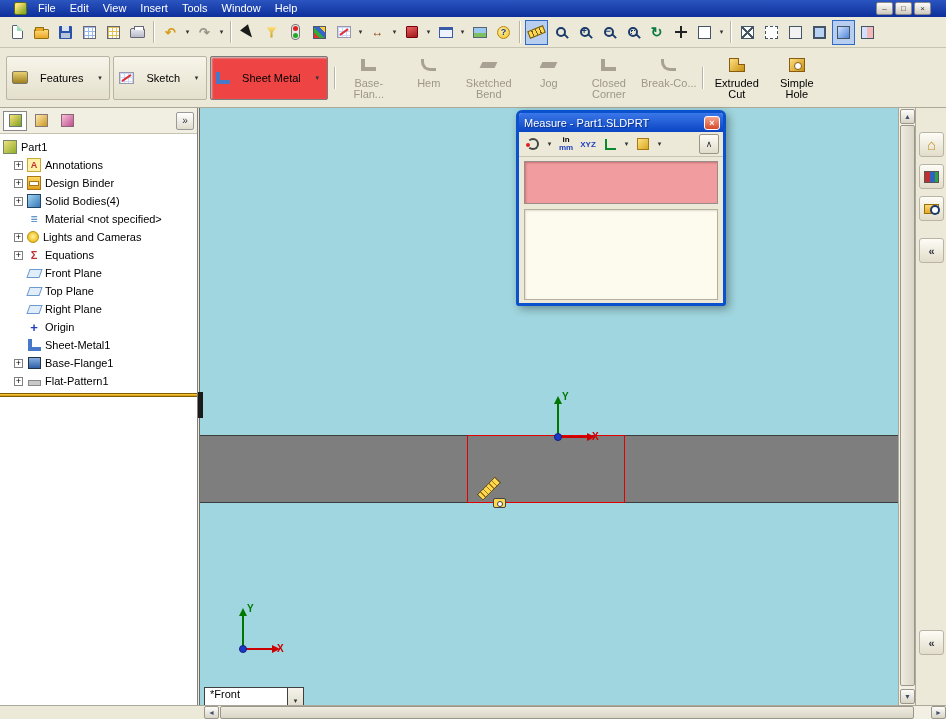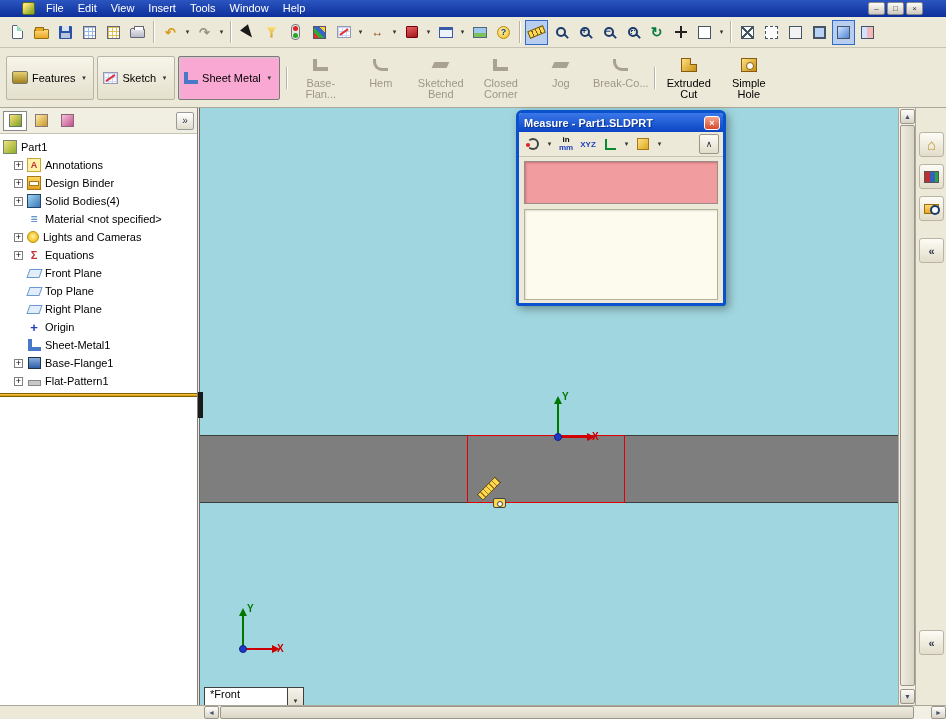--- a/index.html
+++ b/index.html
@@ -1,20 +1,20 @@
 <!DOCTYPE html>
 <html><head>
 <meta charset="utf-8">
 <style>
   *{box-sizing:border-box;margin:0;padding:0}
   html,body{width:946px;height:719px;overflow:hidden}
   body{font-family:"Liberation Sans",sans-serif;font-size:11px;background:#ECE9D8;position:relative;color:#000}
 
   
-  .menubar{position:absolute;left:0;top:0;width:946px;height:17px;background:linear-gradient(180deg,#2b55c0,#0d2f9b);display:flex;align-items:center;padding:0 20px}
+  .menubar{position:absolute;left:0;top:0;width:946px;height:17px;background:linear-gradient(180deg,#2b55c0,#0d2f9b);display:flex;align-items:center;padding:0 12px}
   .appicon{width:13px;height:13px;margin:0 4px 0 2px;border-radius:2px;background:linear-gradient(135deg,#ffe27a 20%,#8fae2a 80%);border:1px solid #5a6e14}
   .menu-item{color:#fff;padding:0 7px;line-height:17px;cursor:default}
   .win-controls{margin-left:auto;display:flex;gap:2px;padding-right:3px}
   .win-btn{width:17px;height:13px;background:linear-gradient(180deg,#fdfcfa,#cfcabe);border:1px solid #8a8a8a;border-radius:2px;font-size:8px;line-height:11px;text-align:center;color:#333}
 
   
   .toolbar{position:absolute;left:0;top:17px;width:946px;height:31px;background:#ECE9D8;border-bottom:1px solid #c8c4b4;display:flex;align-items:center;padding:0 6px;gap:1px}
   .tb{width:23px;height:25px;display:flex;align-items:center;justify-content:center;border:1px solid transparent;position:relative}
   .tb.pressed{border:1px solid #316ac5;background:#b8cef0}
   .dd{font-size:7px;color:#333;width:9px;text-align:center}
@@ -57,22 +57,22 @@
   .vc{width:13px;height:13px;border:1px solid #456;background:#fff}
   .vc.wire{background-image:linear-gradient(45deg,transparent 45%,#456 45% 55%,transparent 55%),linear-gradient(-45deg,transparent 45%,#456 45% 55%,transparent 55%)}
   .vc.hlv{border-style:dashed}
   .vc.hlr{background:#f2f2f2}
   .vc.shadede{background:#b8d2f4;border-width:2px}
   .vc.shaded{background:linear-gradient(135deg,#cfe2ff,#4f86d8)}
   .vc.sect{background:linear-gradient(90deg,#cfe2ff 50%,#f4b8b8 50%)}
 
   
   .ribbon{position:absolute;left:0;top:48px;width:946px;height:60px;background:#ECE9D8;border-bottom:1px solid #aca899;display:flex;align-items:center;padding:0 6px}
-  .rtab{height:44px;min-width:62px;display:flex;align-items:center;justify-content:center;gap:4px;border:1px solid #b9b4a4;background:linear-gradient(180deg,#f7f5ea,#e4e0cc);margin-right:3px;padding:0 5px;border-radius:2px}
-  .rtab.active{background:#f9a8d4;border:1px solid #7a7a7a;box-shadow:inset 1px 1px 2px #ccc}
+  .rtab{height:44px;min-width:62px;display:flex;align-items:center;justify-content:center;gap:12px;border:1px solid #b9b4a4;background:linear-gradient(180deg,#f7f5ea,#e4e0cc);margin-right:3px;padding:0 5px;border-radius:2px}
+  .rtab.active{background:#ef4444;border:1px solid #7a7a7a;box-shadow:inset 1px 1px 2px #ccc}
   .rtab-label{font-size:11px}
   .rt-feat{width:16px;height:13px;background:linear-gradient(180deg,#e8d070,#a08020);border:1px solid #776;border-radius:2px}
   .rt-sk{width:15px;height:12px;background:#fff;border:1px solid #99a;background-image:linear-gradient(#c9d6ff 1px,transparent 1px),linear-gradient(90deg,#c9d6ff 1px,transparent 1px);background-size:4px 4px;position:relative}
   .rt-sk::after{content:"";position:absolute;left:1px;top:4px;width:11px;height:2px;background:#d33;transform:rotate(-35deg)}
   .rt-sm{width:14px;height:12px;border-left:4px solid #4878c8;border-bottom:4px solid #4878c8}
   .rtool{width:60px;height:54px;display:flex;flex-direction:column;align-items:center;justify-content:flex-start;padding-top:4px}
   .rtool .ri{height:20px;display:flex;align-items:center;justify-content:center}
   .rtool .rlabel{font-size:11px;line-height:11px;text-align:center;margin-top:3px;color:#000;white-space:normal;width:58px}
   .rtool.disabled .rlabel{color:#9e9787}
   .shape-l{width:15px;height:12px;border-left:4px solid #a9a294;border-bottom:4px solid #a9a294}
@@ -158,21 +158,21 @@
 
   
   .bottombar{position:absolute;left:0;top:705px;width:946px;height:14px;background:#ECE9D8;border-top:1px solid #aca899}
   .hs-track{position:absolute;left:204px;top:0;width:742px;height:13px;background:#f2f0e4}
   .hs-btn{position:absolute;top:0;width:15px;height:13px;background:linear-gradient(180deg,#fdfcfa,#d8d4c6);border:1px solid #9a968a;border-radius:2px;display:flex;align-items:center;justify-content:center;font-size:7px;color:#44506a}
   .hs-thumb{position:absolute;left:16px;top:0;width:694px;height:13px;background:linear-gradient(180deg,#efece0,#d9d5c6);border:1px solid #9a968a;border-radius:2px}
 
   
   .mdlg{position:absolute;left:516px;top:110px;width:210px;height:196px;background:#ECE9D8;border:3px solid #0a52cd;border-radius:6px 6px 3px 3px;box-shadow:3px 3px 8px rgba(0,0,0,.35);z-index:50}
   .mdlg-title{height:19px;background:linear-gradient(180deg,#3a77e8,#0b45c4);border-radius:3px 3px 0 0;display:flex;align-items:center;padding:0 3px 0 5px}
-  .mdlg-title-text{color:#fff;font-weight:bold;font-size:11px;text-shadow:1px 1px 1px #06308a}
+  .mdlg-title-text{color:#fff;font-weight:normal;font-size:11px;text-shadow:1px 1px 1px #06308a}
   .mdlg-close{margin-left:auto;width:16px;height:14px;background:linear-gradient(180deg,#f6a58e,#d6492a);border:1px solid #fff;border-radius:3px;color:#fff;font-size:9px;line-height:12px;text-align:center;font-weight:bold}
   .mdlg-toolbar{height:25px;display:flex;align-items:center;padding:0 4px;gap:2px;border-bottom:1px solid #c8c4b4}
   .mtb{height:20px;min-width:20px;display:flex;align-items:center;justify-content:center;border:1px solid transparent;padding:0 1px}
   .ic-arc{width:12px;height:12px;border:2px solid #444;border-radius:50%;border-left-color:transparent;position:relative}
   .ic-arc::before{content:"";position:absolute;left:-3px;top:3px;width:4px;height:4px;border-radius:50%;background:#d22}
   .units-col{display:flex;flex-direction:column;align-items:center;line-height:8px}
   .u-in{font-size:8px;font-weight:bold;color:#000}
   .u-mm{font-size:8px;font-weight:bold;color:#2040c0}
   .ic-xyz{font-size:8px;font-weight:bold;color:#2040c0;letter-spacing:0}
   .ic-axes{width:11px;height:11px;border-left:2px solid #0a8a30;border-bottom:2px solid #0a8a30}
@@ -340,29 +340,29 @@
       <span class="rlabel">Hem</span>
     </div>
   <div class="rtool disabled">
       <span class="ri">
         <span class="shape-bar"></span>
       </span>
       <span class="rlabel">Sketched Bend</span>
     </div>
   <div class="rtool disabled">
       <span class="ri">
+        <span class="shape-bar"></span>
+      </span>
+      <span class="rlabel">Jog</span>
+    </div>
+  <div class="rtool disabled">
+      <span class="ri">
         <span class="shape-l"></span>
       </span>
       <span class="rlabel">Closed Corner</span>
-    </div>
-  <div class="rtool disabled">
-      <span class="ri">
-        <span class="shape-bar"></span>
-      </span>
-      <span class="rlabel">Jog</span>
     </div>
   <div class="rtool disabled">
       <span class="ri">
         <span class="shape-curve"></span>
       </span>
       <span class="rlabel">Break-Co...</span>
     </div>
   <span class="sep"></span>
   <div class="rtool">
       <span class="ri">

